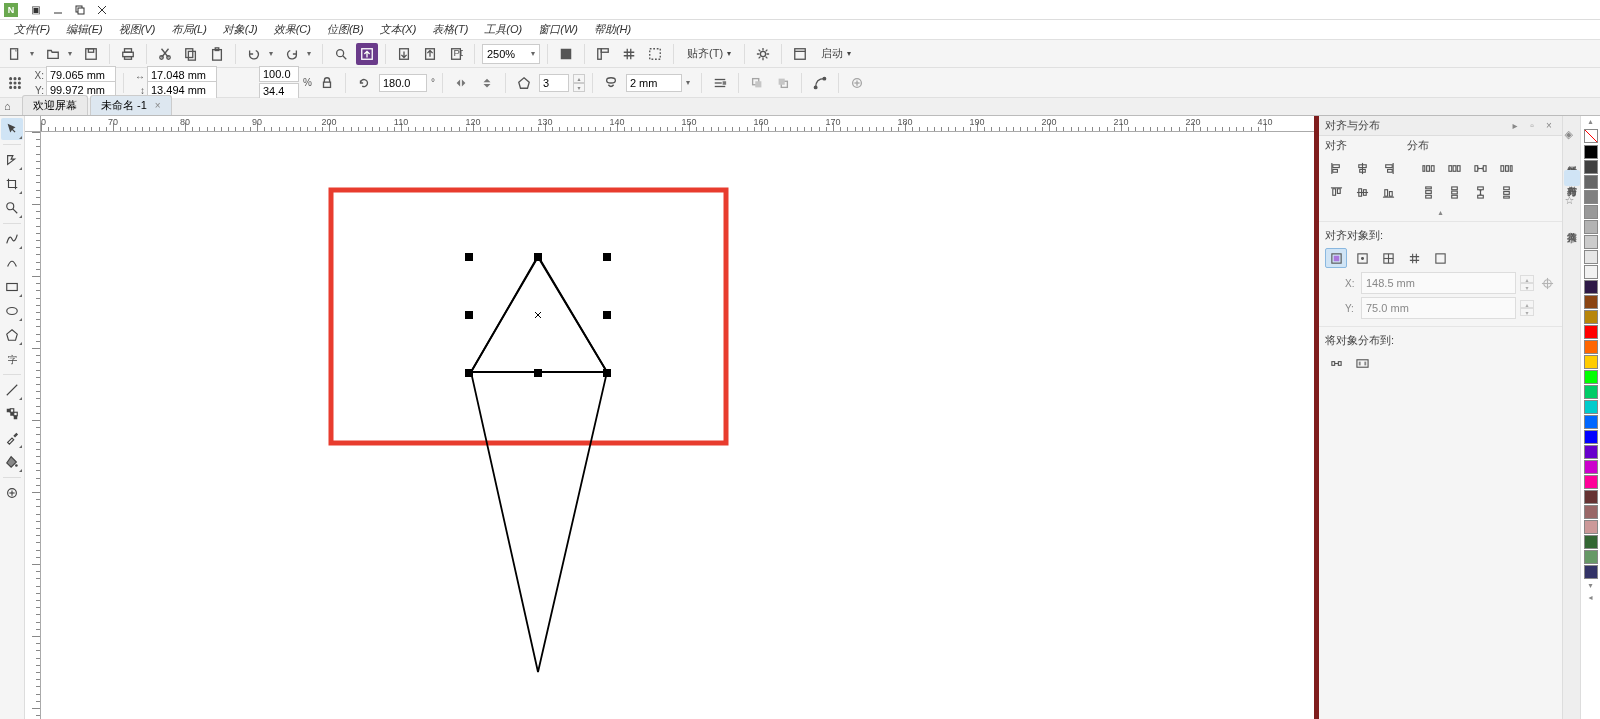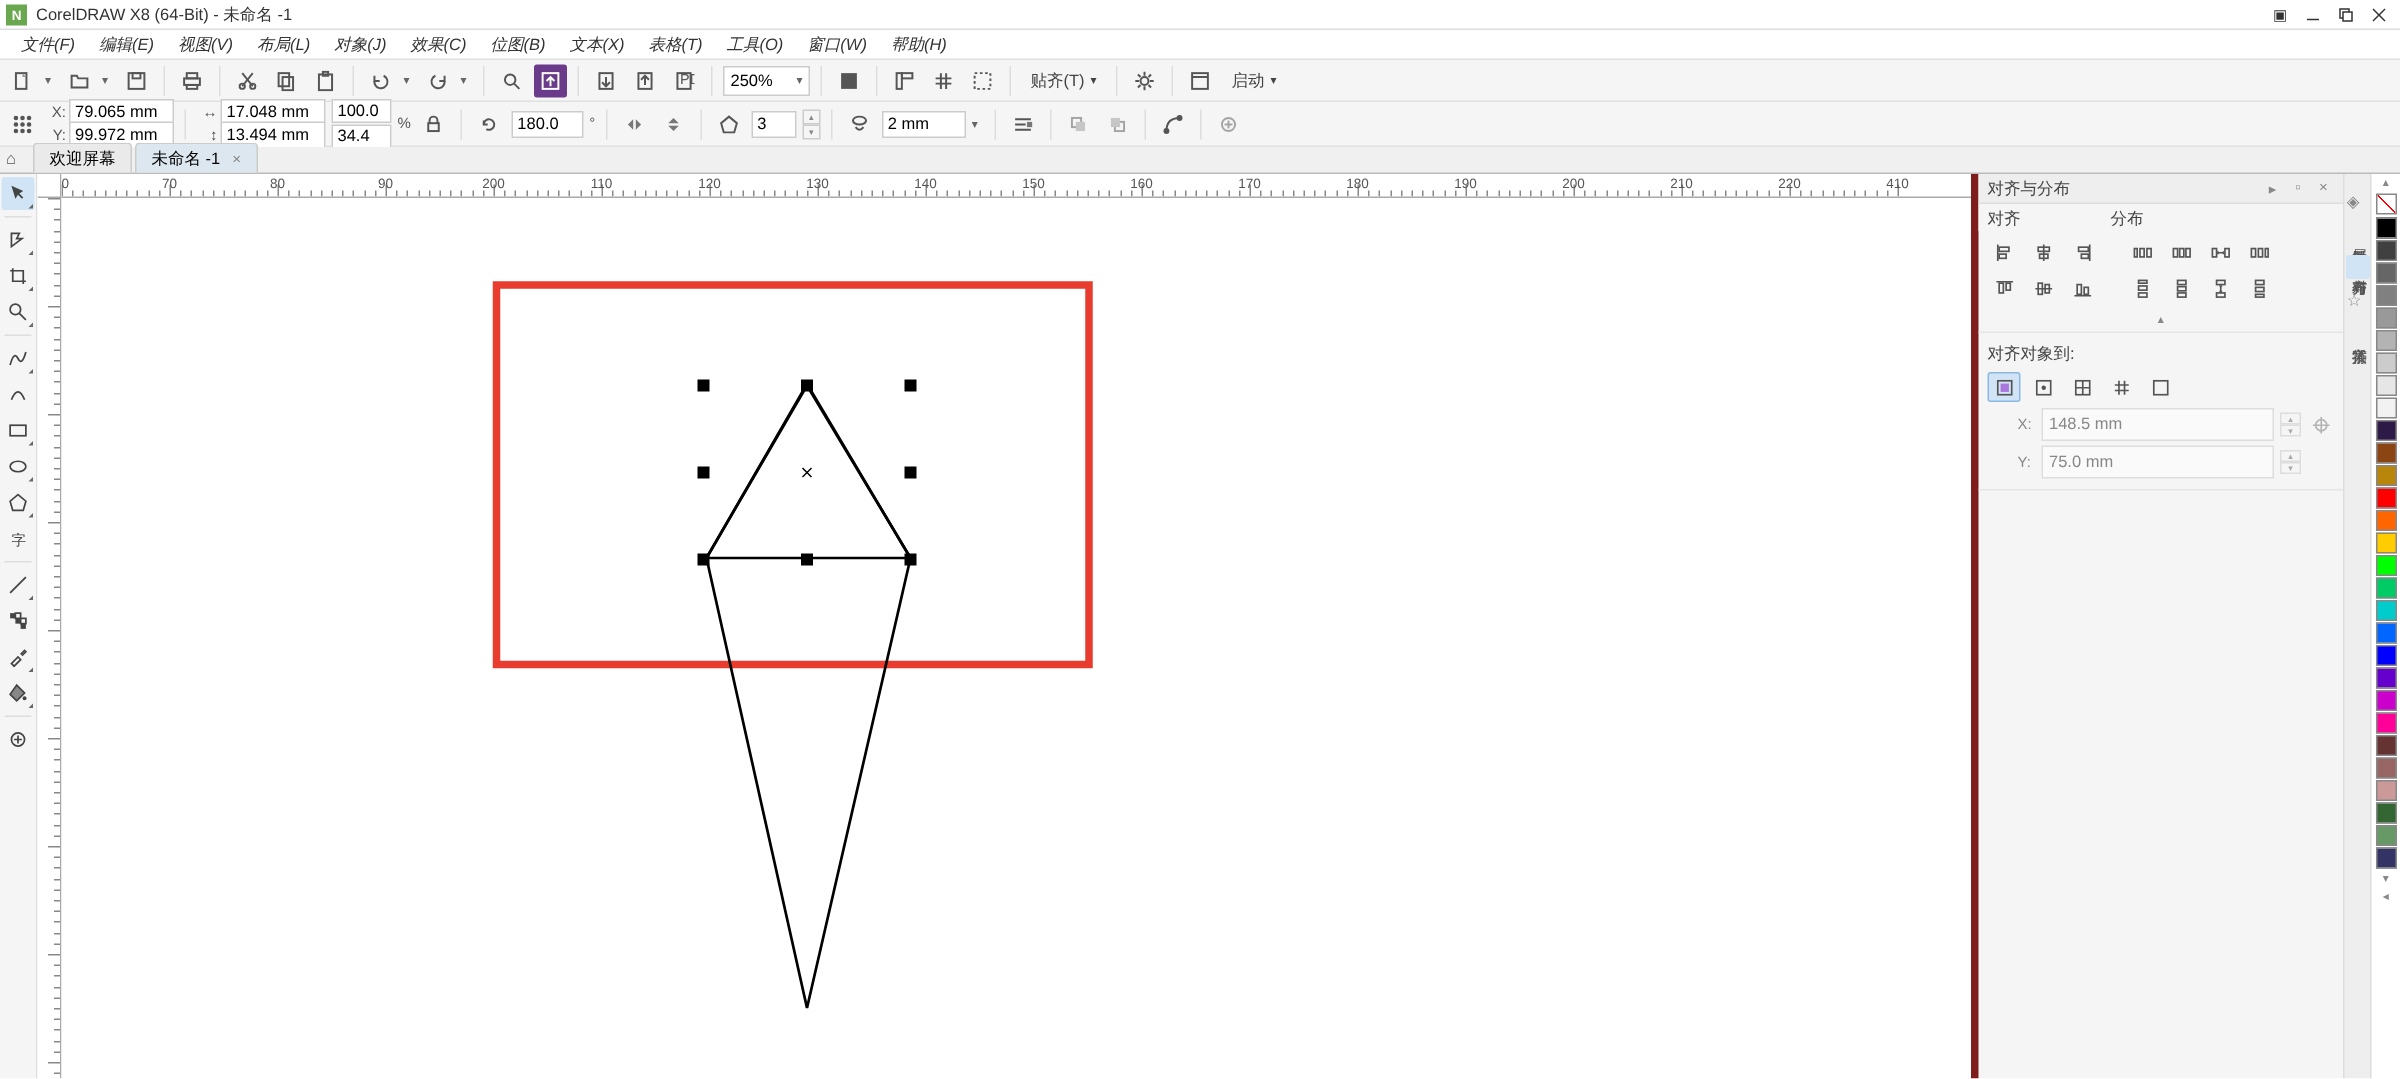--- a/index.html
+++ b/index.html
@@ -82,21 +82,20 @@
 .color-palette { width: 20px; background: #fff; border-left: 1px solid #ddd; display: flex; flex-direction: column; }
 .color-arrow { height: 12px; text-align: center; font-size: 8px; color: #888; cursor: pointer; line-height: 12px; }
 .swatch { width: 14px; height: 14px; margin: 1px auto; border: 1px solid #888; cursor: pointer; }
 .swatch.none { background: linear-gradient(to top right, #fff 0%, #fff 47%, #f00 47%, #f00 53%, #fff 53%, #fff 100%); }
 </style>
 </head>
 <body>
 
 <div class="titlebar">
   <div class="logo">N</div>
-  <div class="title">CorelDRAW X8 (64-Bit) - 未命名 -1</div>
   <div class="winbtn">▣</div>
   <div class="winbtn">
       <svg viewBox="0 0 10 10">
         <line x1="1" y1="8" x2="9" y2="8" stroke="#333"></line>
       </svg>
     </div>
   <div class="winbtn">
       <svg viewBox="0 0 10 10">
         <rect x="1" y="1" width="6" height="6" fill="none" stroke="#333"></rect>
         <rect x="3" y="3" width="6" height="6" fill="#fff" stroke="#333"></rect>
@@ -302,21 +301,21 @@
   <div class="coord-grid">
     <span class="coord-label">↔</span>
     <div class="coord-box">
         <span>17.048 mm</span>
       </div>
     <span class="coord-label">↕</span>
     <div class="coord-box">
         <span>13.494 mm</span>
       </div>
   </div>
-  <div style="display:flex;flex-direction:column;gap:1px;">
+  <div style="display:flex;flex-direction:column;gap:1px;margin-left:38px;">
     <div class="small-num">
         <span>100.0</span>
       </div>
     <div class="small-num">
         <span>34.4</span>
       </div>
   </div>
   <span style="font-size:10px;color:#555;">%</span>
   <div class="tbtn">
       <svg viewBox="0 0 16 16">
@@ -1006,20 +1005,39 @@
             <span>75.0 mm</span>
           </div>
         <div class="spin">
             <div>▴</div>
             <div>▾</div>
           </div>
         <div style="width:18px;"></div>
       </div>
     </div>
 
+    <div class="panel-section" style="border-bottom:none;">
+      <div class="panel-section-head" style="padding:0;">将对象分布到:</div>
+      <div class="iconrow" style="margin-top:4px;">
+        <div class="iconbtn">
+            <svg viewBox="0 0 14 14">
+              <rect x="2" y="5" width="3" height="4"></rect>
+              <rect x="9" y="5" width="3" height="4"></rect>
+              <path d="M5 7 h4"></path>
+            </svg>
+          </div>
+        <div class="iconbtn">
+            <svg viewBox="0 0 14 14">
+              <rect x="1" y="3" width="12" height="8"></rect>
+              <rect x="3" y="5" width="2" height="4" fill="#888" stroke="none"></rect>
+              <rect x="9" y="5" width="2" height="4" fill="#888" stroke="none"></rect>
+            </svg>
+          </div>
+      </div>
+    </div>
   </div>
 
   <div class="vert-tabs">
     <div class="vert-tab-icon">◈</div>
     <div class="vert-tab">对象属性</div>
     <div class="vert-tab active">对齐与分布</div>
     <div class="vert-tab-icon">☆</div>
     <div class="vert-tab">插入字符</div>
   </div>
 

